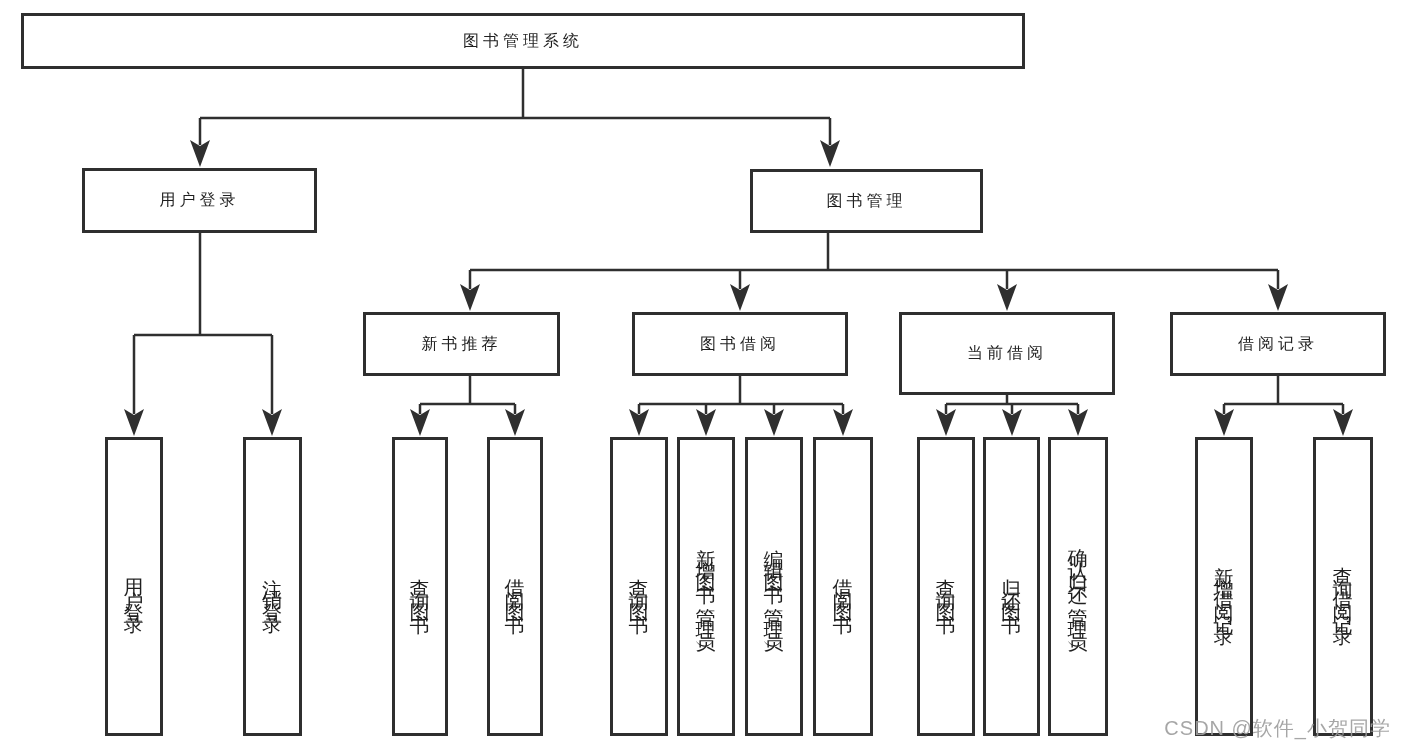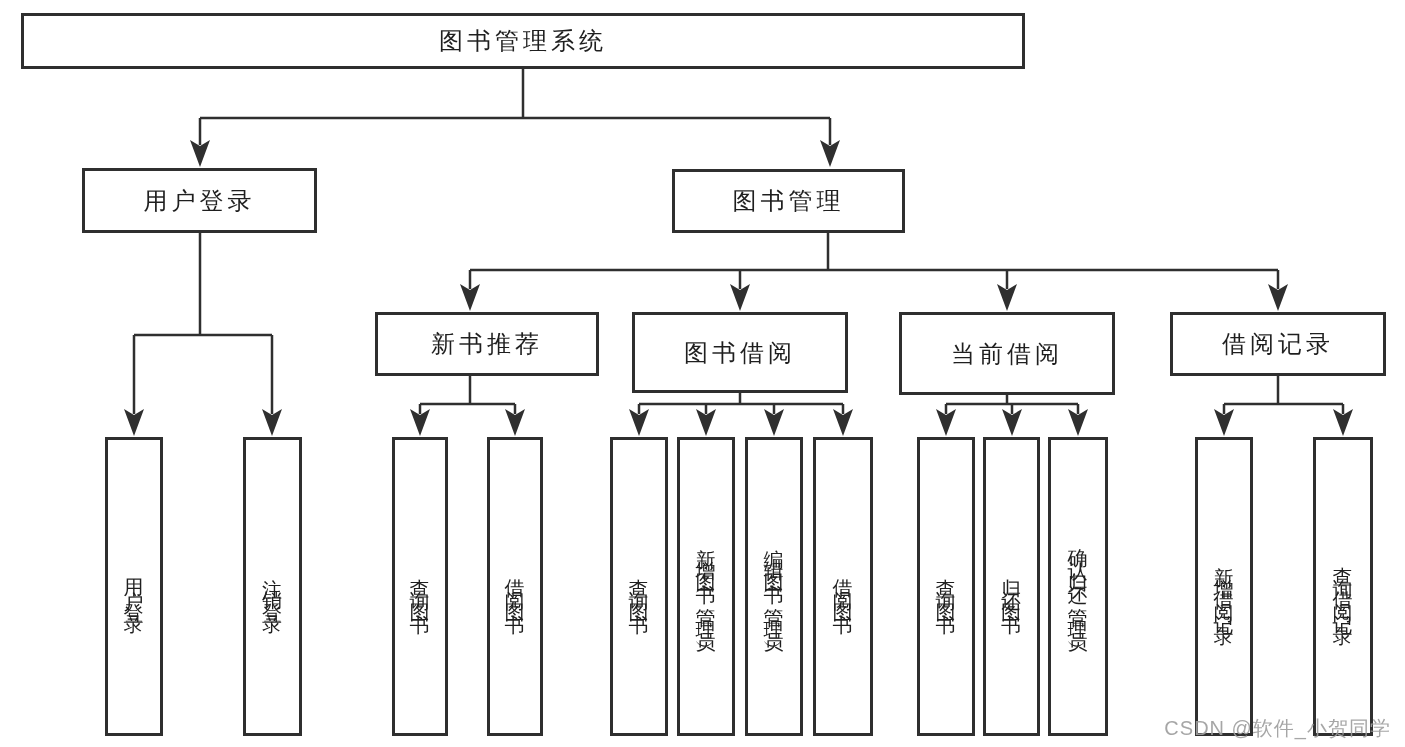--- a/index.html
+++ b/index.html
@@ -21,21 +21,21 @@
     position: absolute;
     box-sizing: border-box;
     border: 3px solid #2f2f2f;
     background: #ffffff;
     display: flex;
     align-items: center;
     justify-content: center;
     color: #1f1f1f;
   }
   .h-node span {
-    font-size: 24px;
+    font-size: 16px;
     letter-spacing: 4px;
     white-space: nowrap;
     text-align: center;
   }
   .v-node span {
     writing-mode: vertical-rl;
     text-orientation: mixed;
     font-size: 20px;
     letter-spacing: 12px;
     line-height: 1;
@@ -112,28 +112,28 @@
       <polygon points="1343,436 1333,409 1343,415 1353,409" fill="#2f2f2f"></polygon>
     </svg>
 
   <div class="node h-node" style="left:21px; top:13px; width:1004px; height:56px;">
     <span>图书管理系统</span>
   </div>
 
   <div class="node h-node" style="left:82px; top:168px; width:235px; height:65px;">
     <span>用户登录</span>
   </div>
-  <div class="node h-node" style="left:672px; top:169px; width:233px; height:64px;">
+  <div class="node h-node" style="left:750px; top:169px; width:233px; height:64px;">
     <span>图书管理</span>
   </div>
 
-  <div class="node h-node" style="left:375px; top:312px; width:224px; height:64px;">
+  <div class="node h-node" style="left:363px; top:312px; width:197px; height:64px;">
     <span>新书推荐</span>
   </div>
-  <div class="node h-node" style="left:632px; top:312px; width:216px; height:81px;">
+  <div class="node h-node" style="left:632px; top:312px; width:216px; height:64px;">
     <span>图书借阅</span>
   </div>
   <div class="node h-node" style="left:899px; top:312px; width:216px; height:83px;">
     <span>当前借阅</span>
   </div>
   <div class="node h-node" style="left:1170px; top:312px; width:216px; height:64px;">
     <span>借阅记录</span>
   </div>
 
   <div class="node v-node" style="left:105px; top:437px; width:58px; height:299px;">

